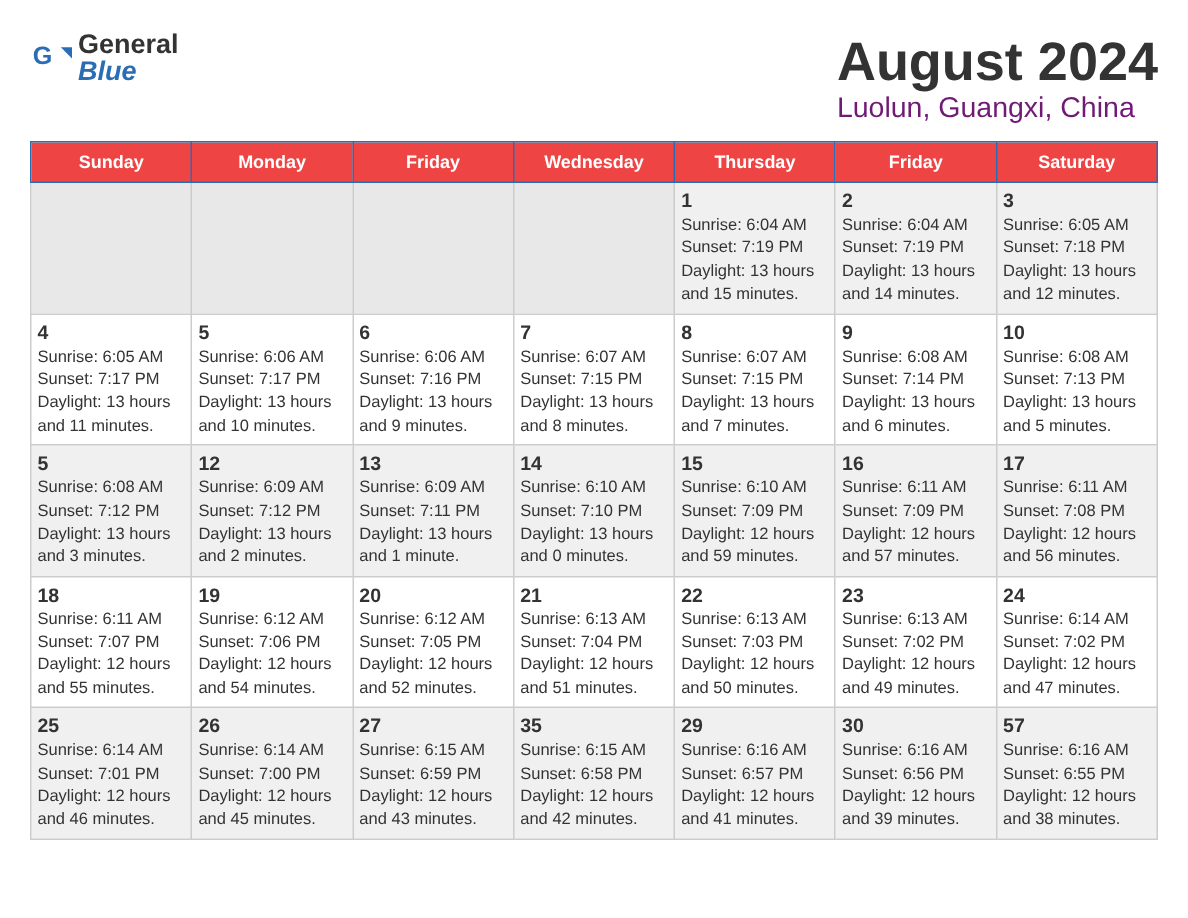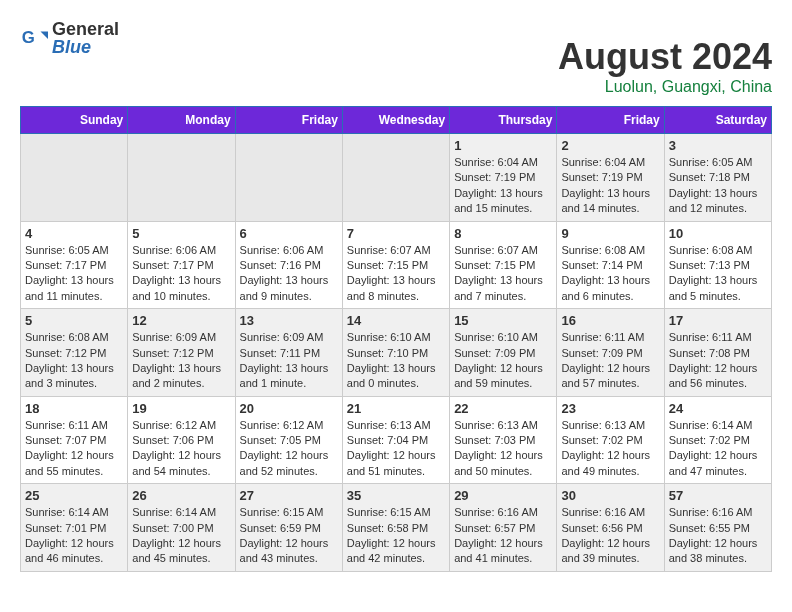--- a/index.html
+++ b/index.html
@@ -28,42 +28,41 @@
       font-weight: bold;
       line-height: 1;
     }
     .logo-general { color: #333; }
     .logo-blue { color: #2a6db5; font-style: italic; }
     .logo-icon {
       width: 28px;
       height: 28px;
     }
     .title-block {
-      text-align: right;
-      margin-top: 16px;
+      text-align: left;
     }
     .month-title {
       font-size: 36px;
       font-weight: bold;
       color: #333;
     }
     .location {
-      font-size: 16px;
-      color: #15803d;
+      font-size: 19px;
+      color: #701a75;
     }
     .calendar {
       width: 100%;
       border-collapse: collapse;
       font-size: 11px;
     }
     .calendar th {
-      background: #6d28d9;
+      background: #ef4444;
       color: #fff;
       padding: 6px 4px;
-      text-align: right;
+      text-align: center;
       font-size: 12px;
       font-weight: bold;
       border: 1px solid #2a6db5;
     }
     .calendar td {
       border: 1px solid #ccc;
       vertical-align: top;
       padding: 4px;
       width: calc(100% / 7);
       height: 82px;

